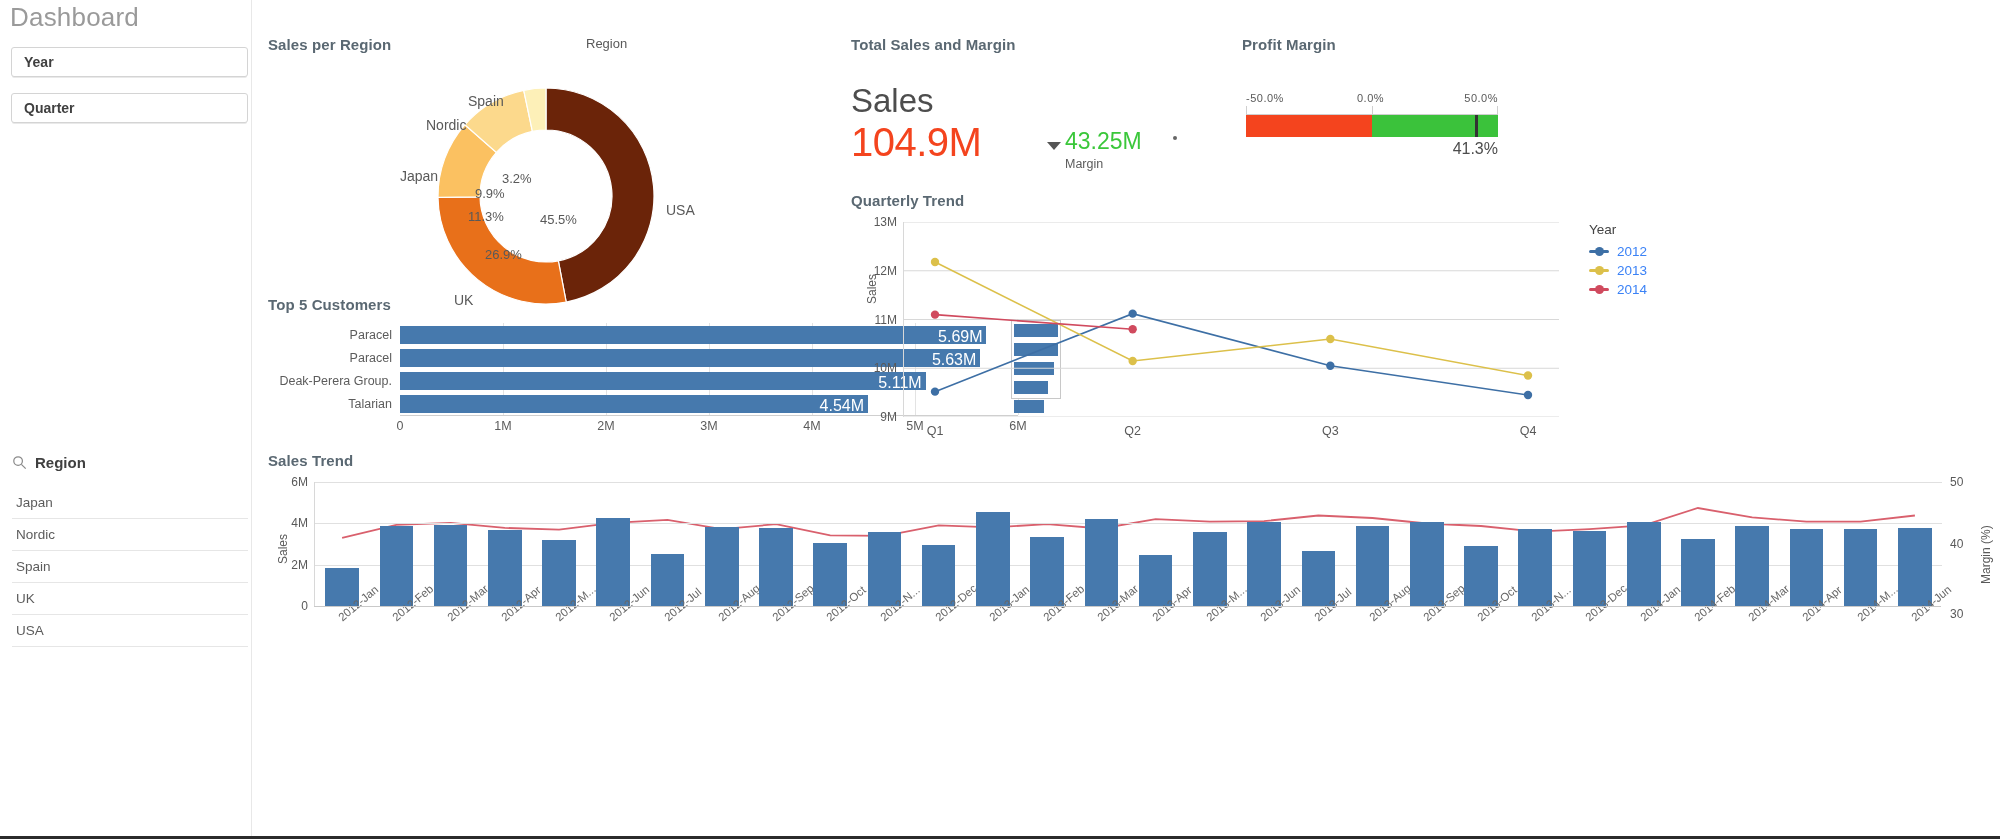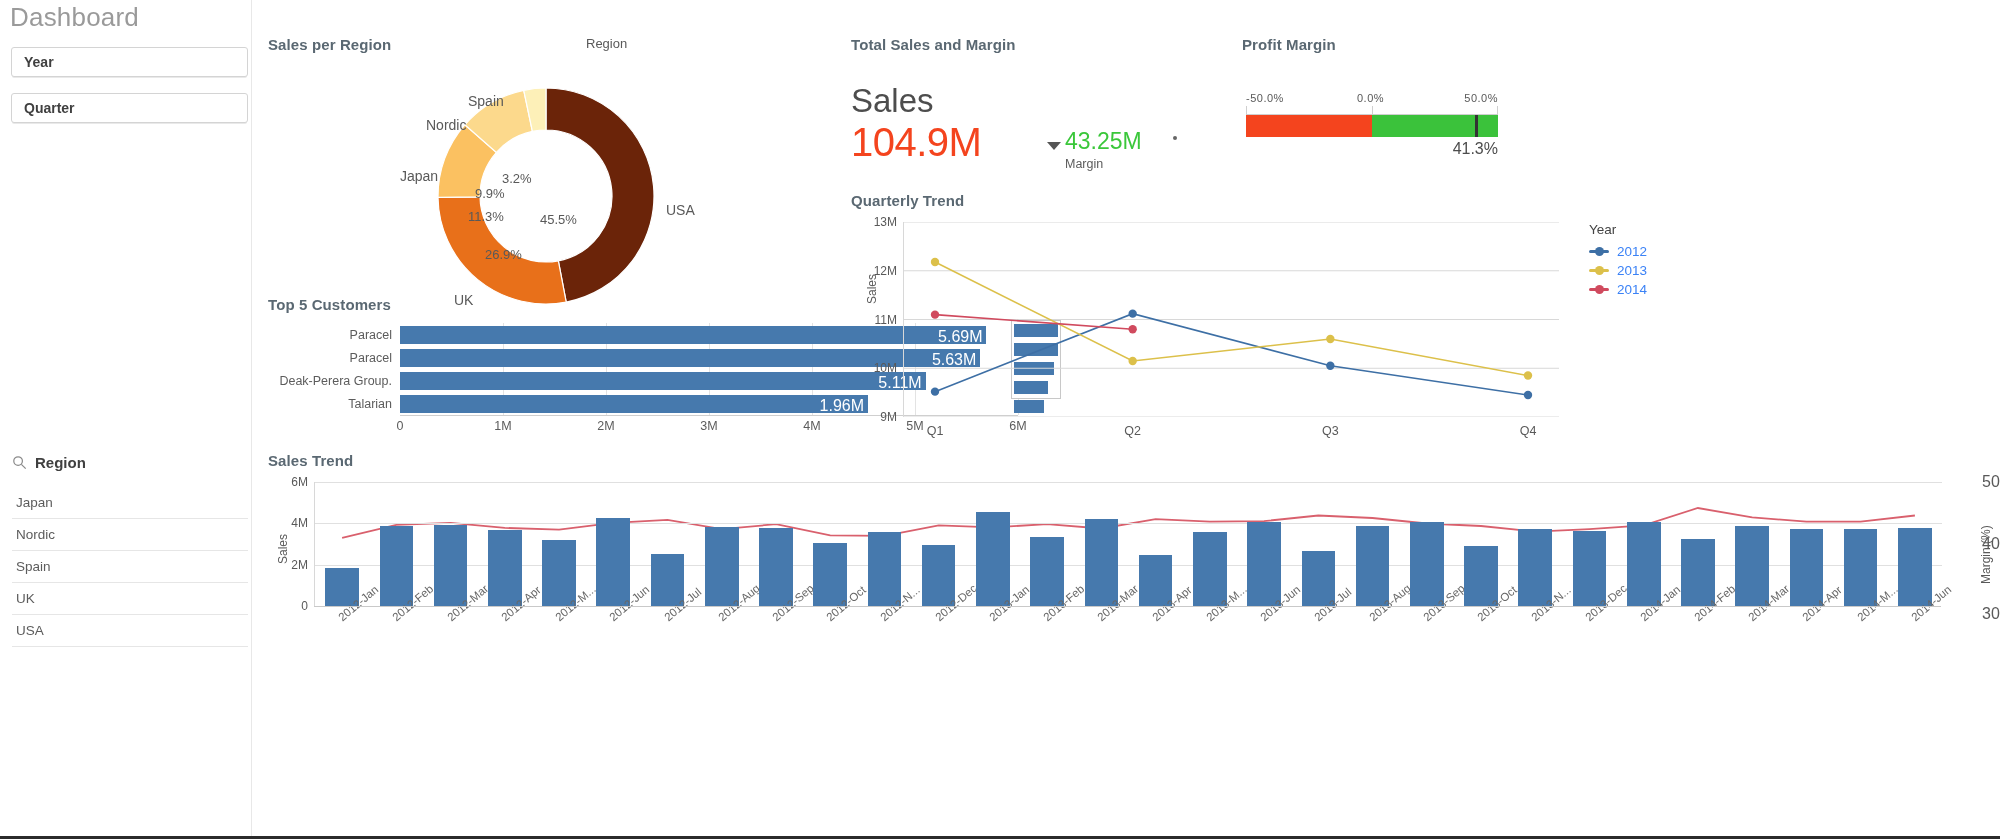--- a/index.html
+++ b/index.html
@@ -88,21 +88,21 @@
   .qt-leg-row { display:flex; align-items:center; gap:8px; margin-bottom:4px; cursor:pointer; }
   .qt-leg-mark { width:20px; height:3px; position:relative; border-radius:2px; }
   .qt-leg-mark::after { content:''; position:absolute; left:6px; top:-3px; width:9px; height:9px; border-radius:50%; }
   .qt-leg-txt { font-size:13.5px; color:#3b82f6; }
 
   
   #st-panel { position:absolute; left:268px; top:452px; width:1732px; height:384px; }
   #st-plot { position:absolute; left:46px; top:30px; width:1627px; height:124px; border-left:1px solid #d8d8d8; }
   .st-grid { position:absolute; left:0; width:1627px; height:1px; background:#e0e0e0; }
   .st-ylab { position:absolute; right:calc(100% + 7px); font-size:12px; color:#595959; transform:translateY(-50%); }
-  .st-y2lab { position:absolute; left:calc(100% + 9px); font-size:16px; color:#595959; transform:translateY(-50%);margin-left:32px; }
+  .st-y2lab { position:absolute; left:calc(100% + 9px); font-size:12px; color:#595959; transform:translateY(-50%); }
   .st-bar { position:absolute; bottom:0; background:#4679ad; }
   .st-xlab { position:absolute; top:132px; font-size:11.5px; color:#666; white-space:nowrap;
              transform-origin:left top; transform:rotate(-40deg); }
   #st-ytitle { position:absolute; left:8px; top:112px; font-size:12px; color:#595959; transform:rotate(-90deg); transform-origin:left top; white-space:nowrap; }
   #st-y2title { position:absolute; left:1711px; top:132px; font-size:12px; color:#595959; transform:rotate(-90deg); transform-origin:left top; white-space:nowrap; }
   #st-baseline { position:absolute; left:46px; top:154px; width:1627px; height:1px; background:#c9c9c9; }
 </style>
 </head>
 <body>
 
@@ -182,21 +182,21 @@
         <div class="t5-cat" style="top: 5px;">Paracel</div>
         <div class="t5-val" style="top: 5px; left: 538.07px; color: rgb(255, 255, 255);">5.69M</div>
         <div class="t5-bar" style="top: 26px; width: 579.89px; background: rgb(70, 121, 173);"></div>
         <div class="t5-cat" style="top: 28px;">Paracel</div>
         <div class="t5-val" style="top: 28px; left: 531.89px; color: rgb(255, 255, 255);">5.63M</div>
         <div class="t5-bar" style="top: 49px; width: 526.33px; background: rgb(70, 121, 173);"></div>
         <div class="t5-cat" style="top: 51px; text-align: right;">Deak-Perera Group.</div>
         <div class="t5-val" style="top: 51px; left: 478.33px; color: rgb(255, 255, 255);">5.11M</div>
         <div class="t5-bar" style="top: 72px; width: 467.62px; background: rgb(70, 121, 173);"></div>
         <div class="t5-cat" style="top: 74px;">Talarian</div>
-        <div class="t5-val" style="top: 74px; left: 419.62px; color: rgb(255, 255, 255);">1.96M</div>
+        <div class="t5-val" style="top: 74px; left: 419.62px; color: rgb(255, 255, 255);">4.54M</div>
       </div>
     <div id="t5-mini">
       <div id="t5-mini-win"></div>
     <div class="mini-bar" style="width: 44px; top: 4px;"></div>
         <div class="mini-bar" style="width: 44px; top: 23px;"></div>
         <div class="mini-bar" style="width: 40px; top: 42px;"></div>
         <div class="mini-bar" style="width: 34px; top: 61px;"></div>
         <div class="mini-bar" style="width: 30px; top: 80px;"></div>
       </div>
   </div>

